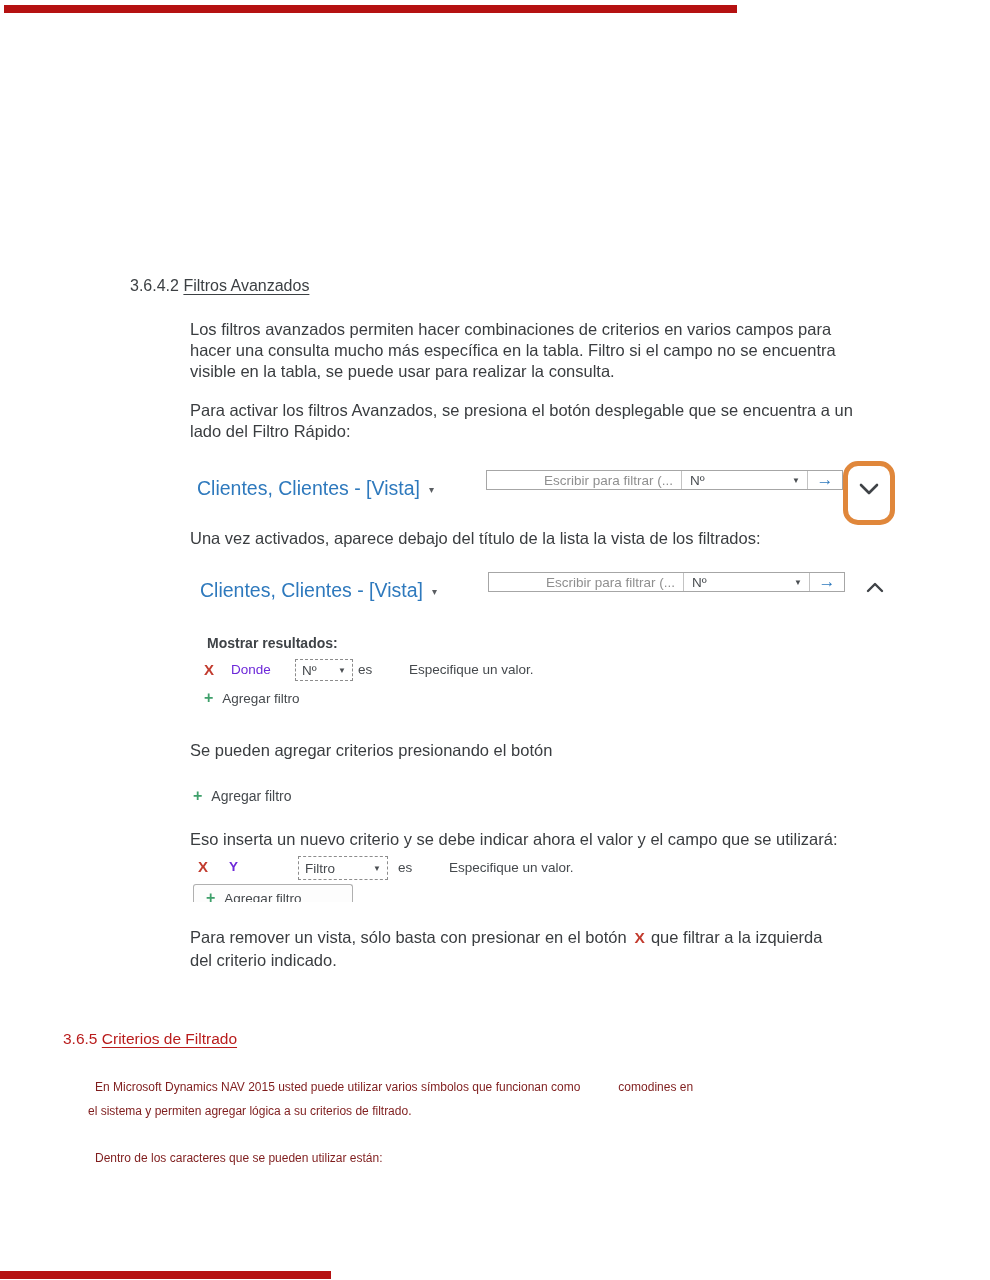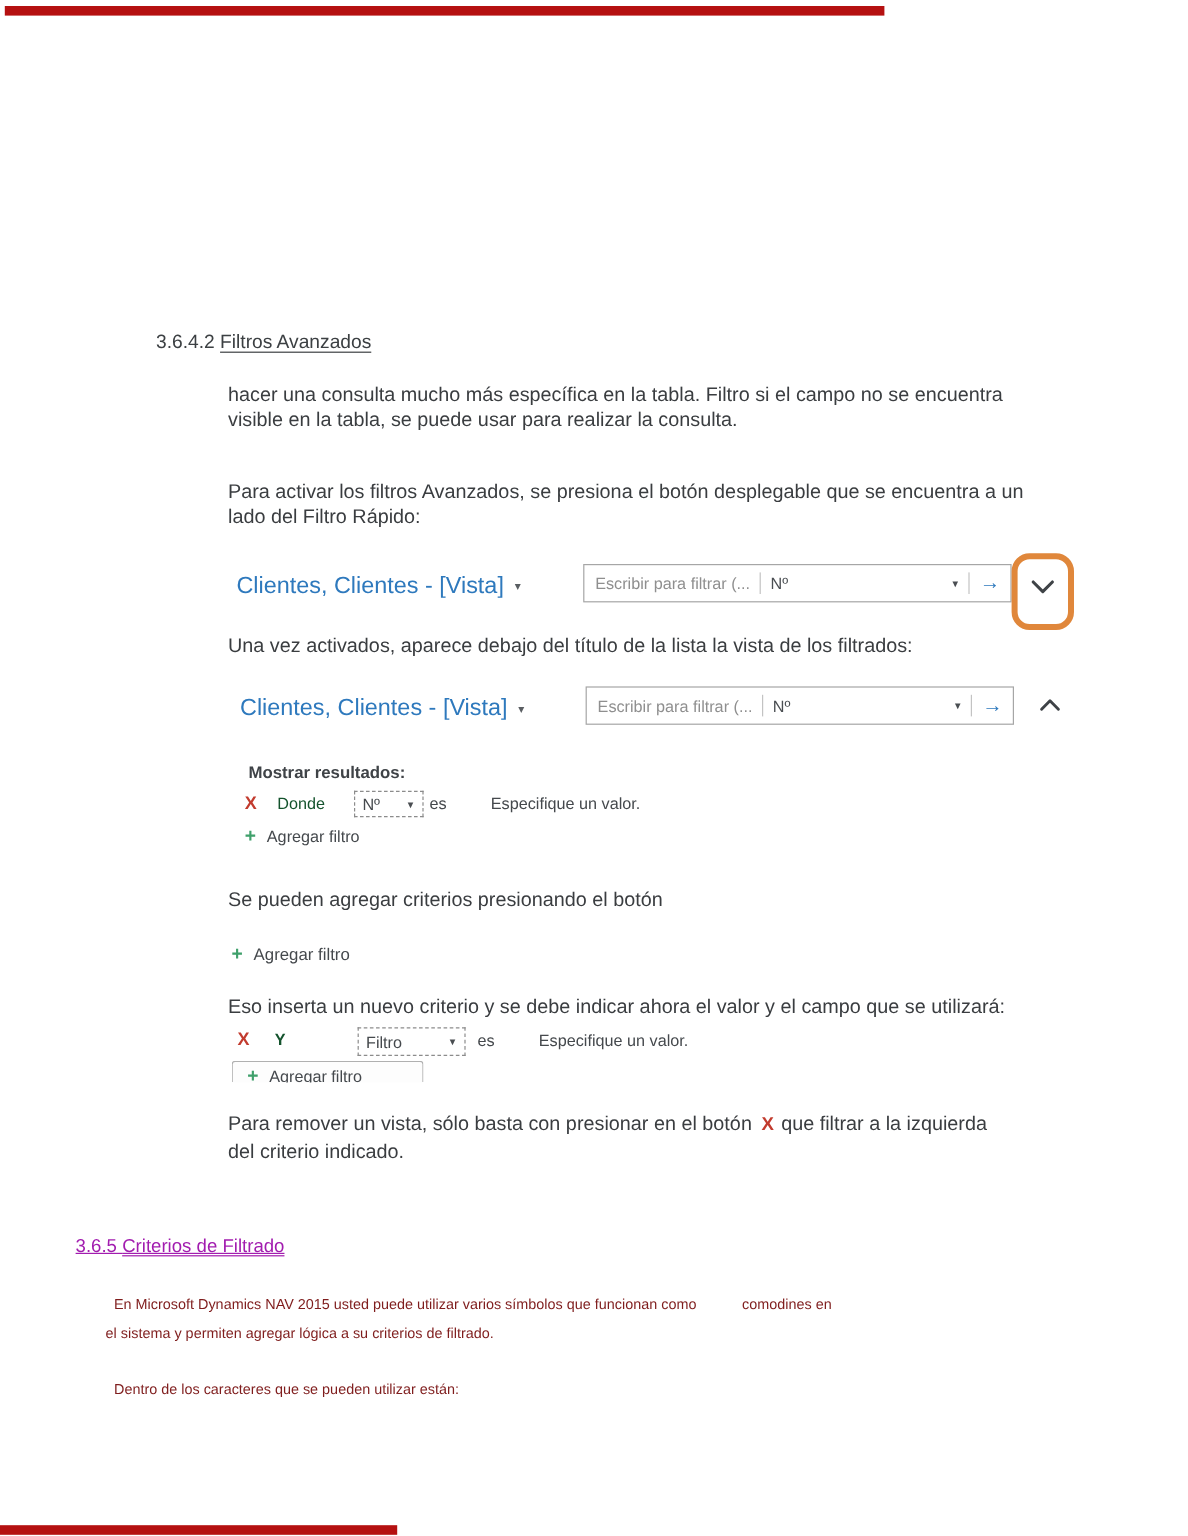--- a/index.html
+++ b/index.html
@@ -9,43 +9,43 @@
     background:#ffffff; overflow:hidden;
     font-family:"Liberation Sans", sans-serif; color:#3a3d40;
   }
   .redbar { position:absolute; background:#b51111; }
   .redbar-top { left:4px; top:5px; width:733px; height:8px; }
   .redbar-bottom { left:0; top:1271px; width:331px; height:8px; }
 
   .heading { position:absolute; font-size:16px; color:#3c4043; white-space:nowrap; }
   .heading .underl { text-decoration:underline; text-underline-offset:3px; }
   #h1 { left:130px; top:277px; }
-  #h2 { left:63px; top:1030px; font-size:15.5px; color:#a21caf;text-decoration:underline; }
+  #h2 { left:63px; top:1030px; font-size:15.5px; color:#b91c1c; }
 
   .body-par { position:absolute; font-size:16.5px; line-height:21px; color:#3a3d40; white-space:nowrap; }
   #p1 { left:190px; top:319px; }
   #p2 { left:190px; top:400px; }
   #p3 { left:190px; top:528px; }
   #p4 { left:190px; top:740px; }
   #p5 { left:190px; top:829px; }
   #p6 { left:190px; top:926px; line-height:22px; }
   .sec2 { font-size:12px; color:#7f1d1d; }
   #p7l1 { left:95px; top:1077px; }
   #p7l2 { left:88px; top:1101px; }
   #p8  { left:95px; top:1148px; }
   .wide-gap { margin-left:38px; }
 
   
   .nav-title { position:absolute; font-size:19.5px; color:#2e79bd; white-space:nowrap; }
   .nav-title .tcaret { color:#5a5e62; font-size:10px; margin-left:9px; vertical-align:2px; }
   #title1 { left:197px; top:477px; }
   #title2 { left:200px; top:579px; }
 
-  .filterbox { position:absolute; width:357px; height:32px; background:#fff;
-    border:1px solid #a6a6a6; display:flex; align-items:center; font-size:13.5px; }
+  .filterbox { position:absolute; width:357px; height:20px; background:#fff;
+    border:1px solid #a6a6a6; display:flex; align-items:center; font-size:13.5px;padding-left:48px; }
   #fbox1 { left:486px; top:470px; }
   #fbox2 { left:488px; top:572px; }
   .fb-ph { color:#8f8f8f; padding:0 8px 0 9px; white-space:nowrap; }
   .fb-sep { width:1px; height:18px; background:#c3c3c3; flex:none; }
   .fb-fld { color:#4a4e52; padding:0 8px; flex:1; }
   .fb-caret { color:#4a4e52; font-size:8px; padding:0 7px; }
   .fb-go { color:#2e79bd; font-weight:bold; font-size:17px; width:34px; text-align:center; }
 
   .chev { position:absolute; }
   #chevdown1 { left:858px; top:482px; }
@@ -53,21 +53,21 @@
   .orange-ring { position:absolute; left:843px; top:461px; width:52px; height:64px;
     border:5px solid #e0873b; border-radius:15px; background:transparent; }
 
   .pane-label { position:absolute; left:207px; top:635px; font-size:14px; font-weight:bold; color:#3f4347; }
 
   .crit-row { position:absolute; height:24px; font-size:13.5px; color:#45494d; }
   #crow1 { left:204px; top:659px; width:420px; }
   #crow2 { left:198px; top:856px; width:440px; }
   .crit-row > * { position:absolute; top:0; }
   .x-icon { color:#c23b2e; font-weight:bold; font-size:15px; }
-  .blue-word { color:#14532d; }
+  .blue-word { color:#6d28d9; }
   .ddl { border:1px dashed #8c8c8c; background:#fff; height:22px;
     display:flex; align-items:center; justify-content:space-between; padding:0 6px; }
   .ddl .dd-caret { font-size:8px; color:#4a4e52; margin-left:6px; }
   #crow1 .x-icon { left:0; top:2px; } #crow1 .blue-word { left:27px; top:3px; }
   #crow1 .ddl { left:91px; width:58px; } #crow1 .es { left:154px; top:3px; } #crow1 .val { left:205px; top:3px; }
   #crow2 .x-icon { left:0; top:2px; } #crow2 .blue-word { left:31px; top:3px; font-weight:bold; }
   #crow2 .ddl { left:100px; width:90px; height:24px; } #crow2 .es { left:200px; top:4px; } #crow2 .val { left:251px; top:4px; }
 
   .add-row { position:absolute; font-size:13.5px; color:#45494d; white-space:nowrap; }
   .plus-icon { color:#3fa06b; font-weight:bold; font-size:16px; margin-right:9px; }
@@ -85,20 +85,21 @@
 <div class="page">
 
   <div class="redbar redbar-top"></div>
   <div class="redbar redbar-bottom"></div>
 
   <div class="heading" id="h1">
     <span>3.6.4.2</span>&nbsp;<span class="underl">Filtros Avanzados</span>
   </div>
 
   <div class="body-par" id="p1">
+    <div>Los filtros avanzados permiten hacer combinaciones de criterios en varios campos para</div>
     <div>hacer una consulta mucho más específica en la tabla. Filtro si el campo no se encuentra</div>
     <div>visible en la tabla, se puede usar para realizar la consulta.</div>
   </div>
 
   <div class="body-par" id="p2">
     <div>Para activar los filtros Avanzados, se presiona el botón desplegable que se encuentra a un</div>
     <div>lado del Filtro Rápido:</div>
   </div>
 
   <div class="nav-title" id="title1">

